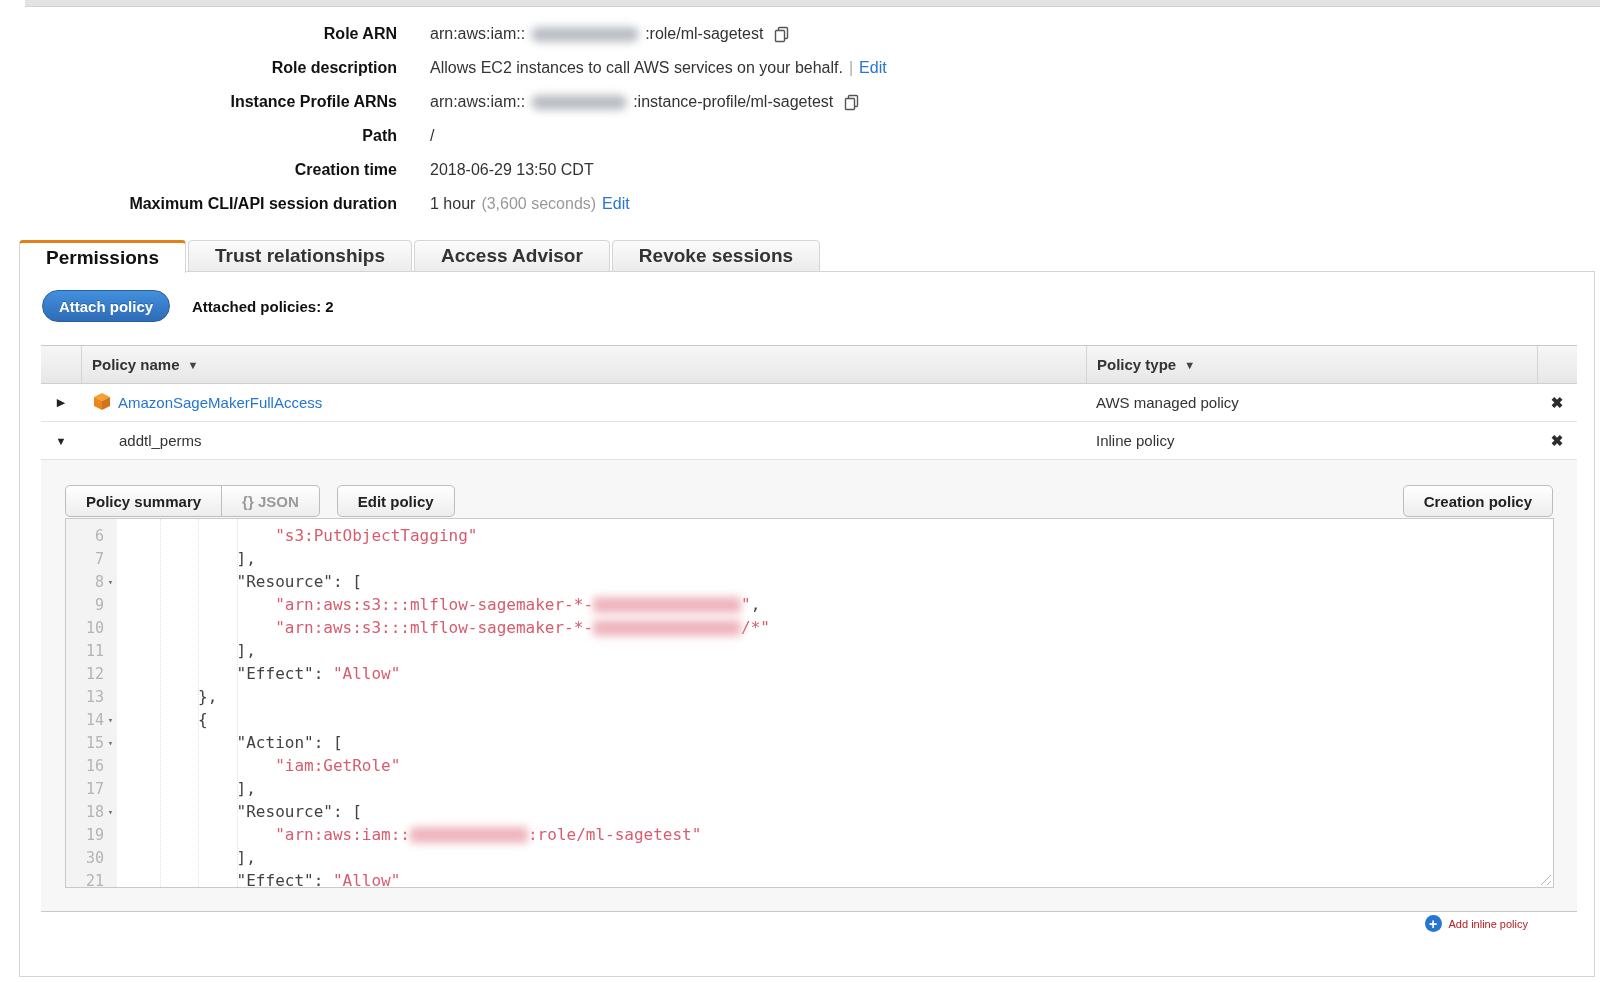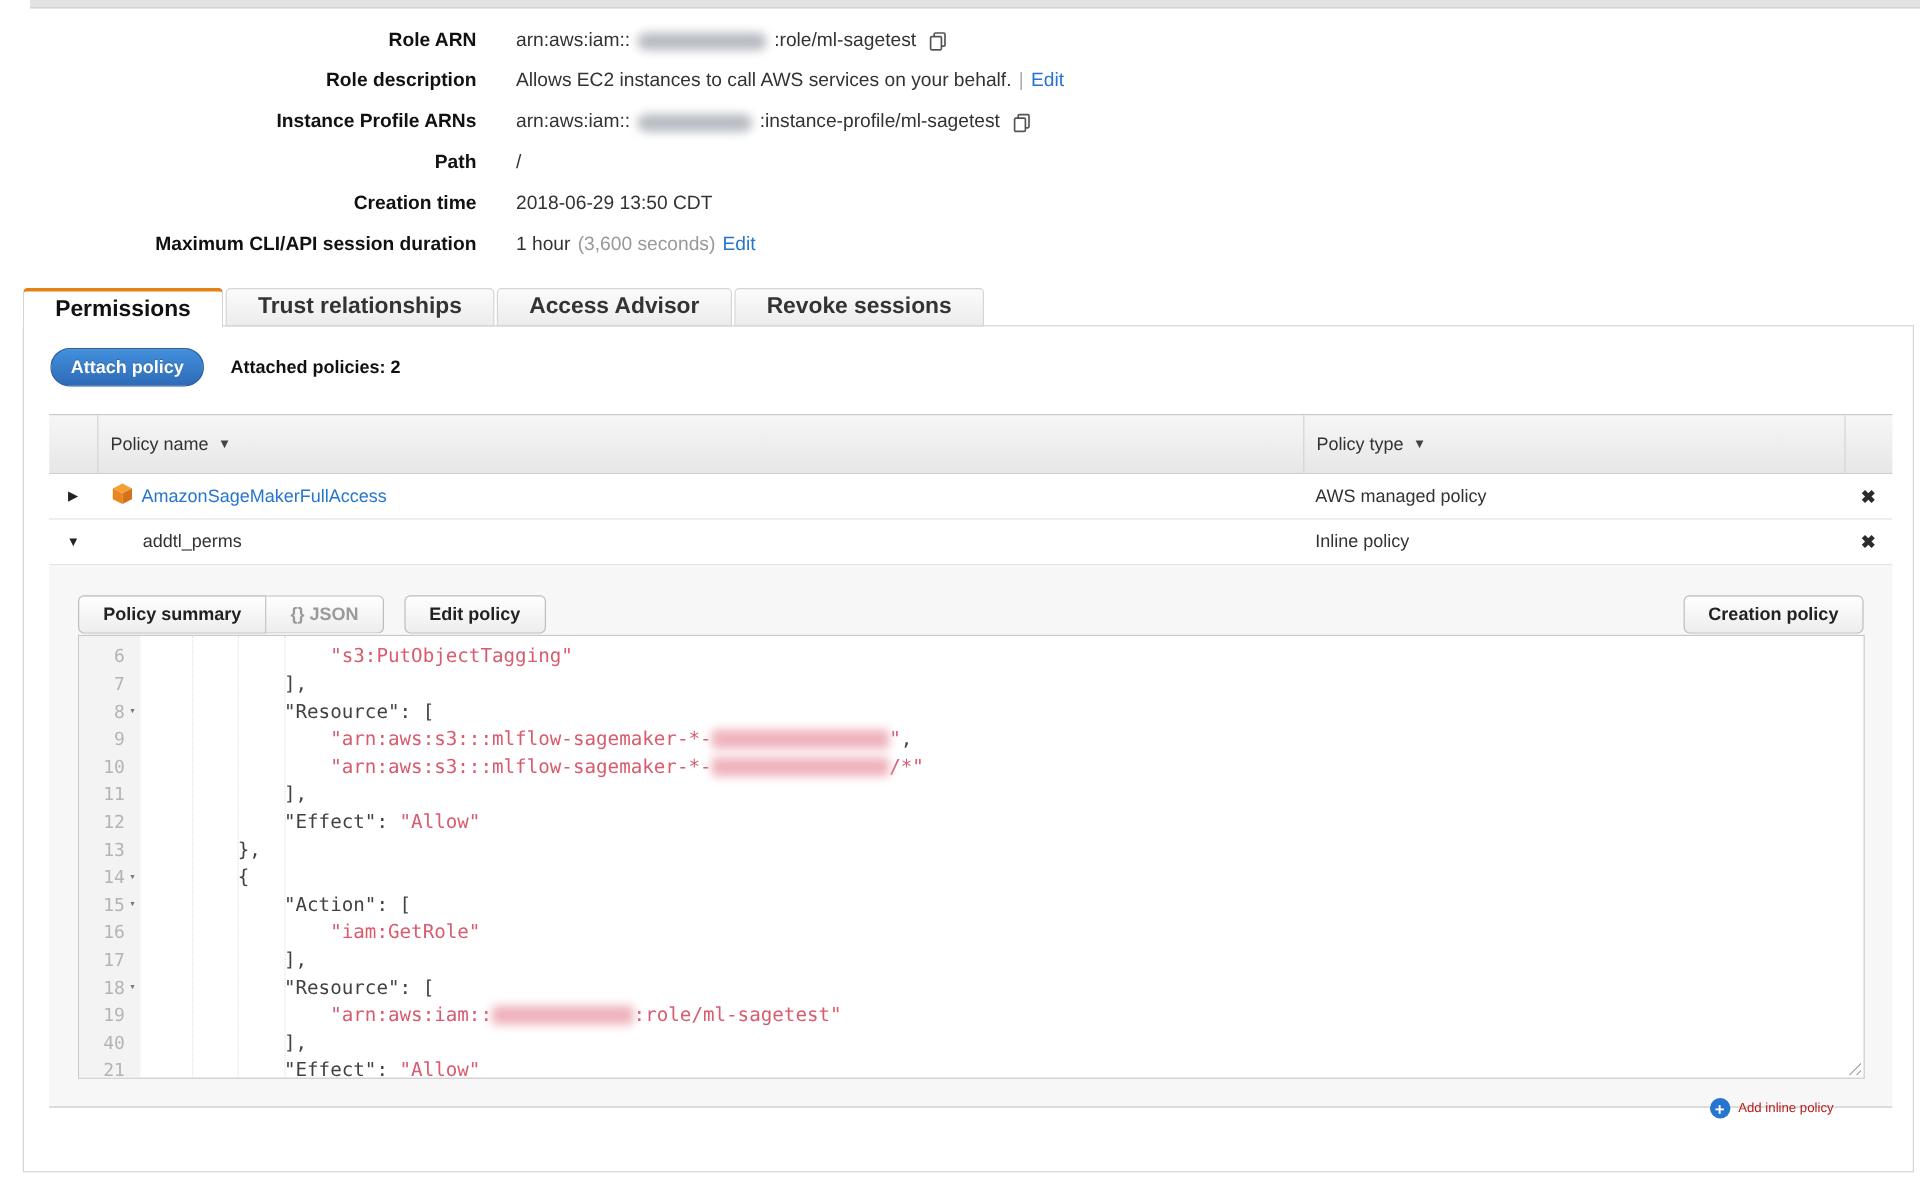--- a/index.html
+++ b/index.html
@@ -33,22 +33,22 @@
            border:1px solid #d5d5d5; }
 
   .attach-row { position:absolute; left:22px; top:18px; display:flex; align-items:center; }
   .btn-blue { width:128px; height:32px; border:1px solid #2b5f9e; border-radius:16px;
               background:linear-gradient(#4290dd,#2e6bb7); color:#fff; font-weight:bold; font-size:15px;
               display:flex; align-items:center; justify-content:center; cursor:pointer; text-shadow:0 -1px 0 rgba(0,0,0,.25); }
   .attach-count { margin-left:22px; font-size:15px; font-weight:bold; color:#111; }
 
   
   .ptable { position:absolute; left:21px; top:73px; width:1536px; }
-  .thead { display:flex; height:50px; align-items:stretch; background:linear-gradient(#f6f6f6,#e7e7e7);
-           border-top:1px solid #c9c9c9; border-bottom:1px solid #cfcfcf; font-size:15px; font-weight:normal; color:#333; }
+  .thead { display:flex; height:39px; align-items:stretch; background:linear-gradient(#f6f6f6,#e7e7e7);
+           border-top:1px solid #c9c9c9; border-bottom:1px solid #cfcfcf; font-size:15px; font-weight:bold; color:#333; }
   .th { display:flex; align-items:center; }
   .th-exp { width:40px; }
   .th-name { width:1005px; border-left:1px solid #d4d4d4; padding-left:10px; }
   .th-type { width:451px; border-left:1px solid #d4d4d4; padding-left:10px; }
   .th-x { width:40px; border-left:1px solid #d4d4d4; }
   .sort { font-size:11px; color:#444; margin-left:8px; }
   .trow { display:flex; height:38px; align-items:center; font-size:15px; border-bottom:1px solid #e3e3e3; }
   .td-exp { width:40px; display:flex; justify-content:center; cursor:pointer; color:#222; }
   .caret-r { font-size:11px; } .caret-d { font-size:11px; }
   .td-name { width:1005px; display:flex; align-items:center; padding-left:12px; gap:7px; }
@@ -241,21 +241,21 @@
               </div>
               <div class="gl">
                 <span class="num">18</span>
                 <span class="fold">▾</span>
               </div>
               <div class="gl">
                 <span class="num">19</span>
                 <span class="fold"></span>
               </div>
               <div class="gl">
-                <span class="num">40</span>
+                <span class="num">30</span>
                 <span class="fold"></span>
               </div>
               <div class="gl">
                 <span class="num">21</span>
                 <span class="fold"></span>
               </div>
             </div>
           <div class="code">
             <div class="guide" style="left:calc(4ch + 4px)"></div>
             <div class="guide" style="left:calc(8ch + 4px)"></div>

